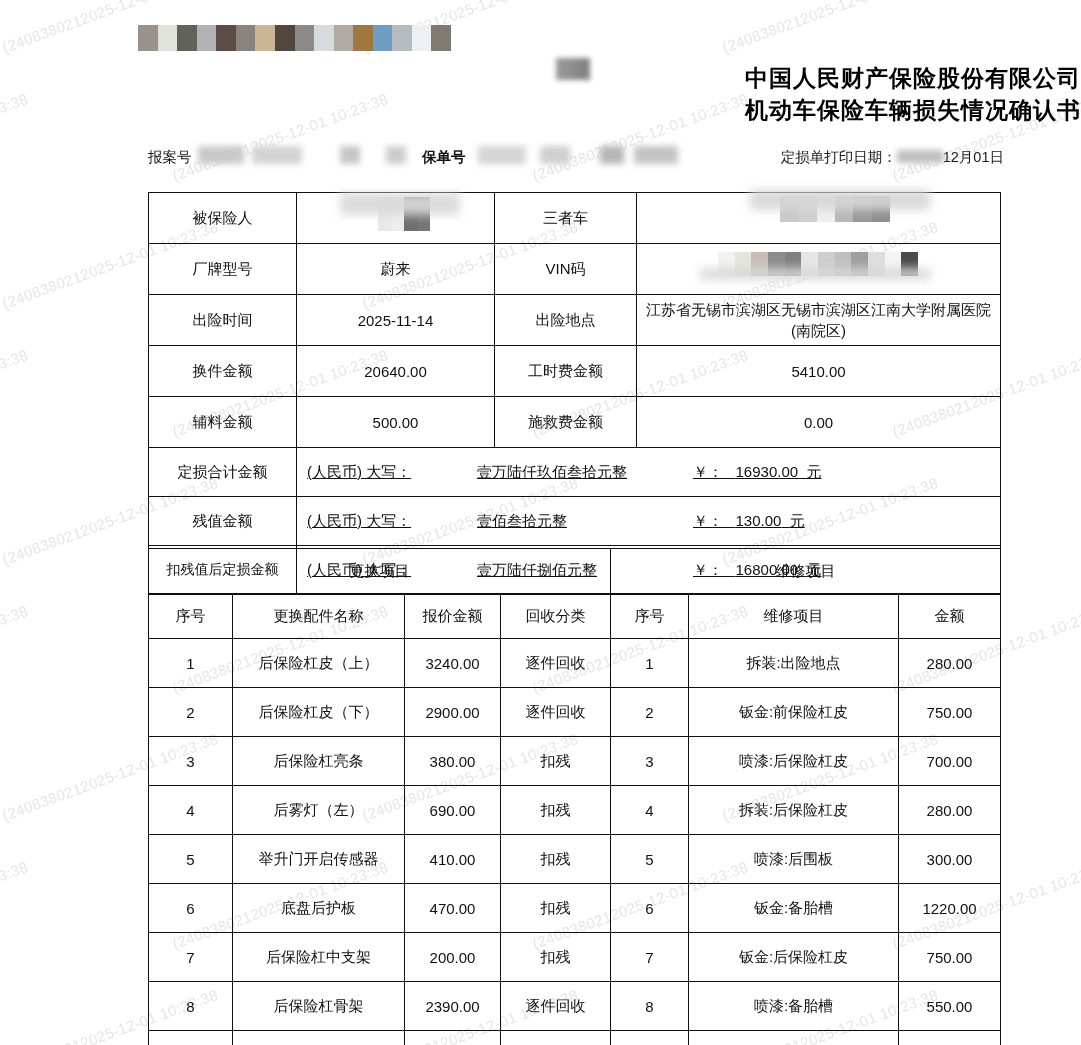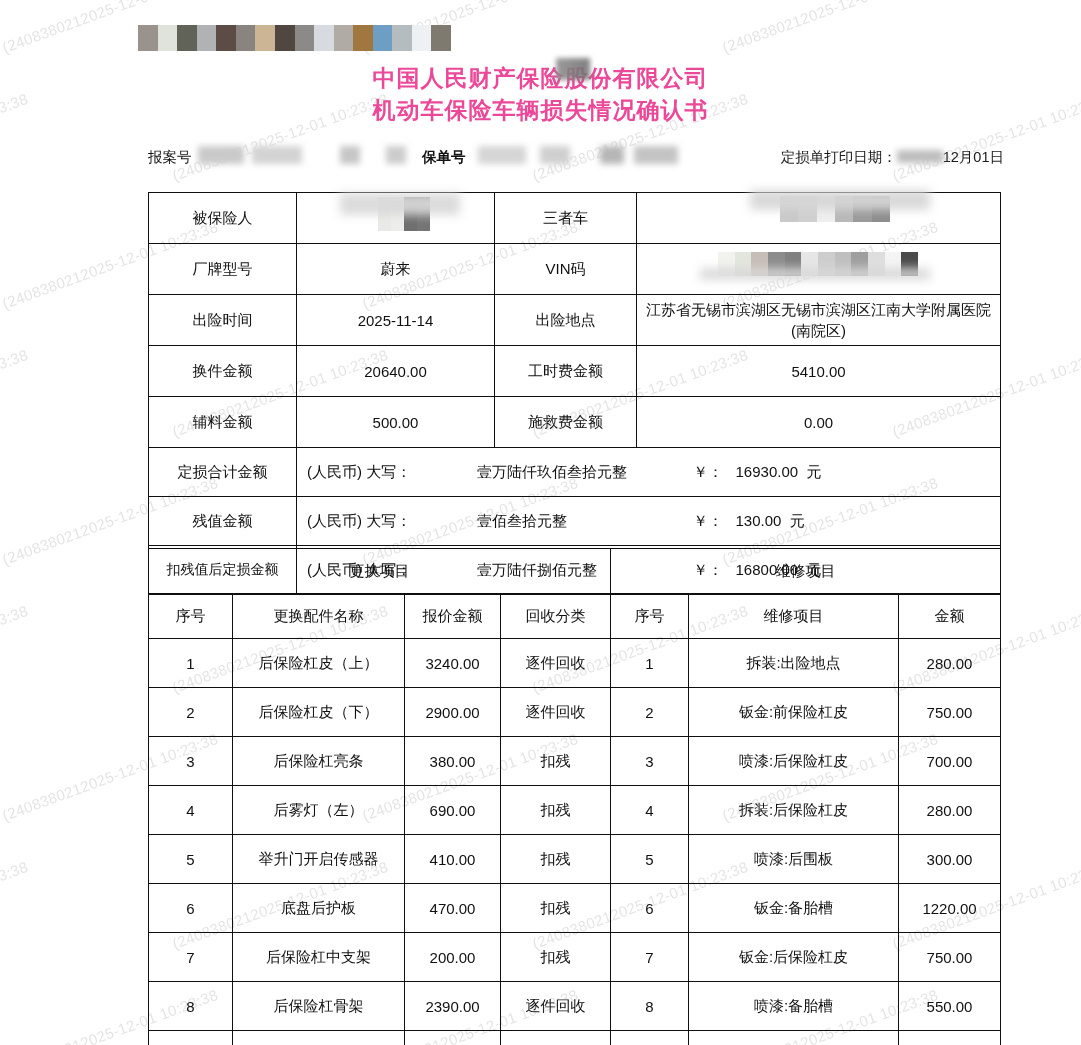--- a/index.html
+++ b/index.html
@@ -66,21 +66,22 @@
     top: 62px;
     width: 1081px;
     text-align: center;
     z-index: 20;
   }
   #title-block .line {
     font-size: 23px;
     font-weight: bold;
     letter-spacing: 1px;
     line-height: 32px;
-    color: #ec4899;
+    color: #000000;
+    text-align: right;
   }
   
   #title-smudge {
     position: absolute;
     left: 556px;
     top: 58px;
     width: 34px;
     height: 22px;
     background: linear-gradient(90deg,#8d8d8d,#6e6e6e);
     filter: blur(2.5px);
@@ -163,20 +164,21 @@
     padding-left: 10px;
   }
   .cap-row td { height: 46px; }
 
   
   .amt-cell {
     display: flex;
     align-items: flex-start;
     font-size: 15px;
     white-space: nowrap;
+    text-decoration: underline;
   }
   .amt-cell .cap   { width: 118px; text-align: left; }
   .amt-cell .words { width: 268px; text-align: left; padding-left: 52px; box-sizing: border-box;}
   .amt-cell .cny   { text-align: left; }
 
   #items-table {
     position: absolute;
     left: 148px;
     top: 548px;
     width: 852px;

